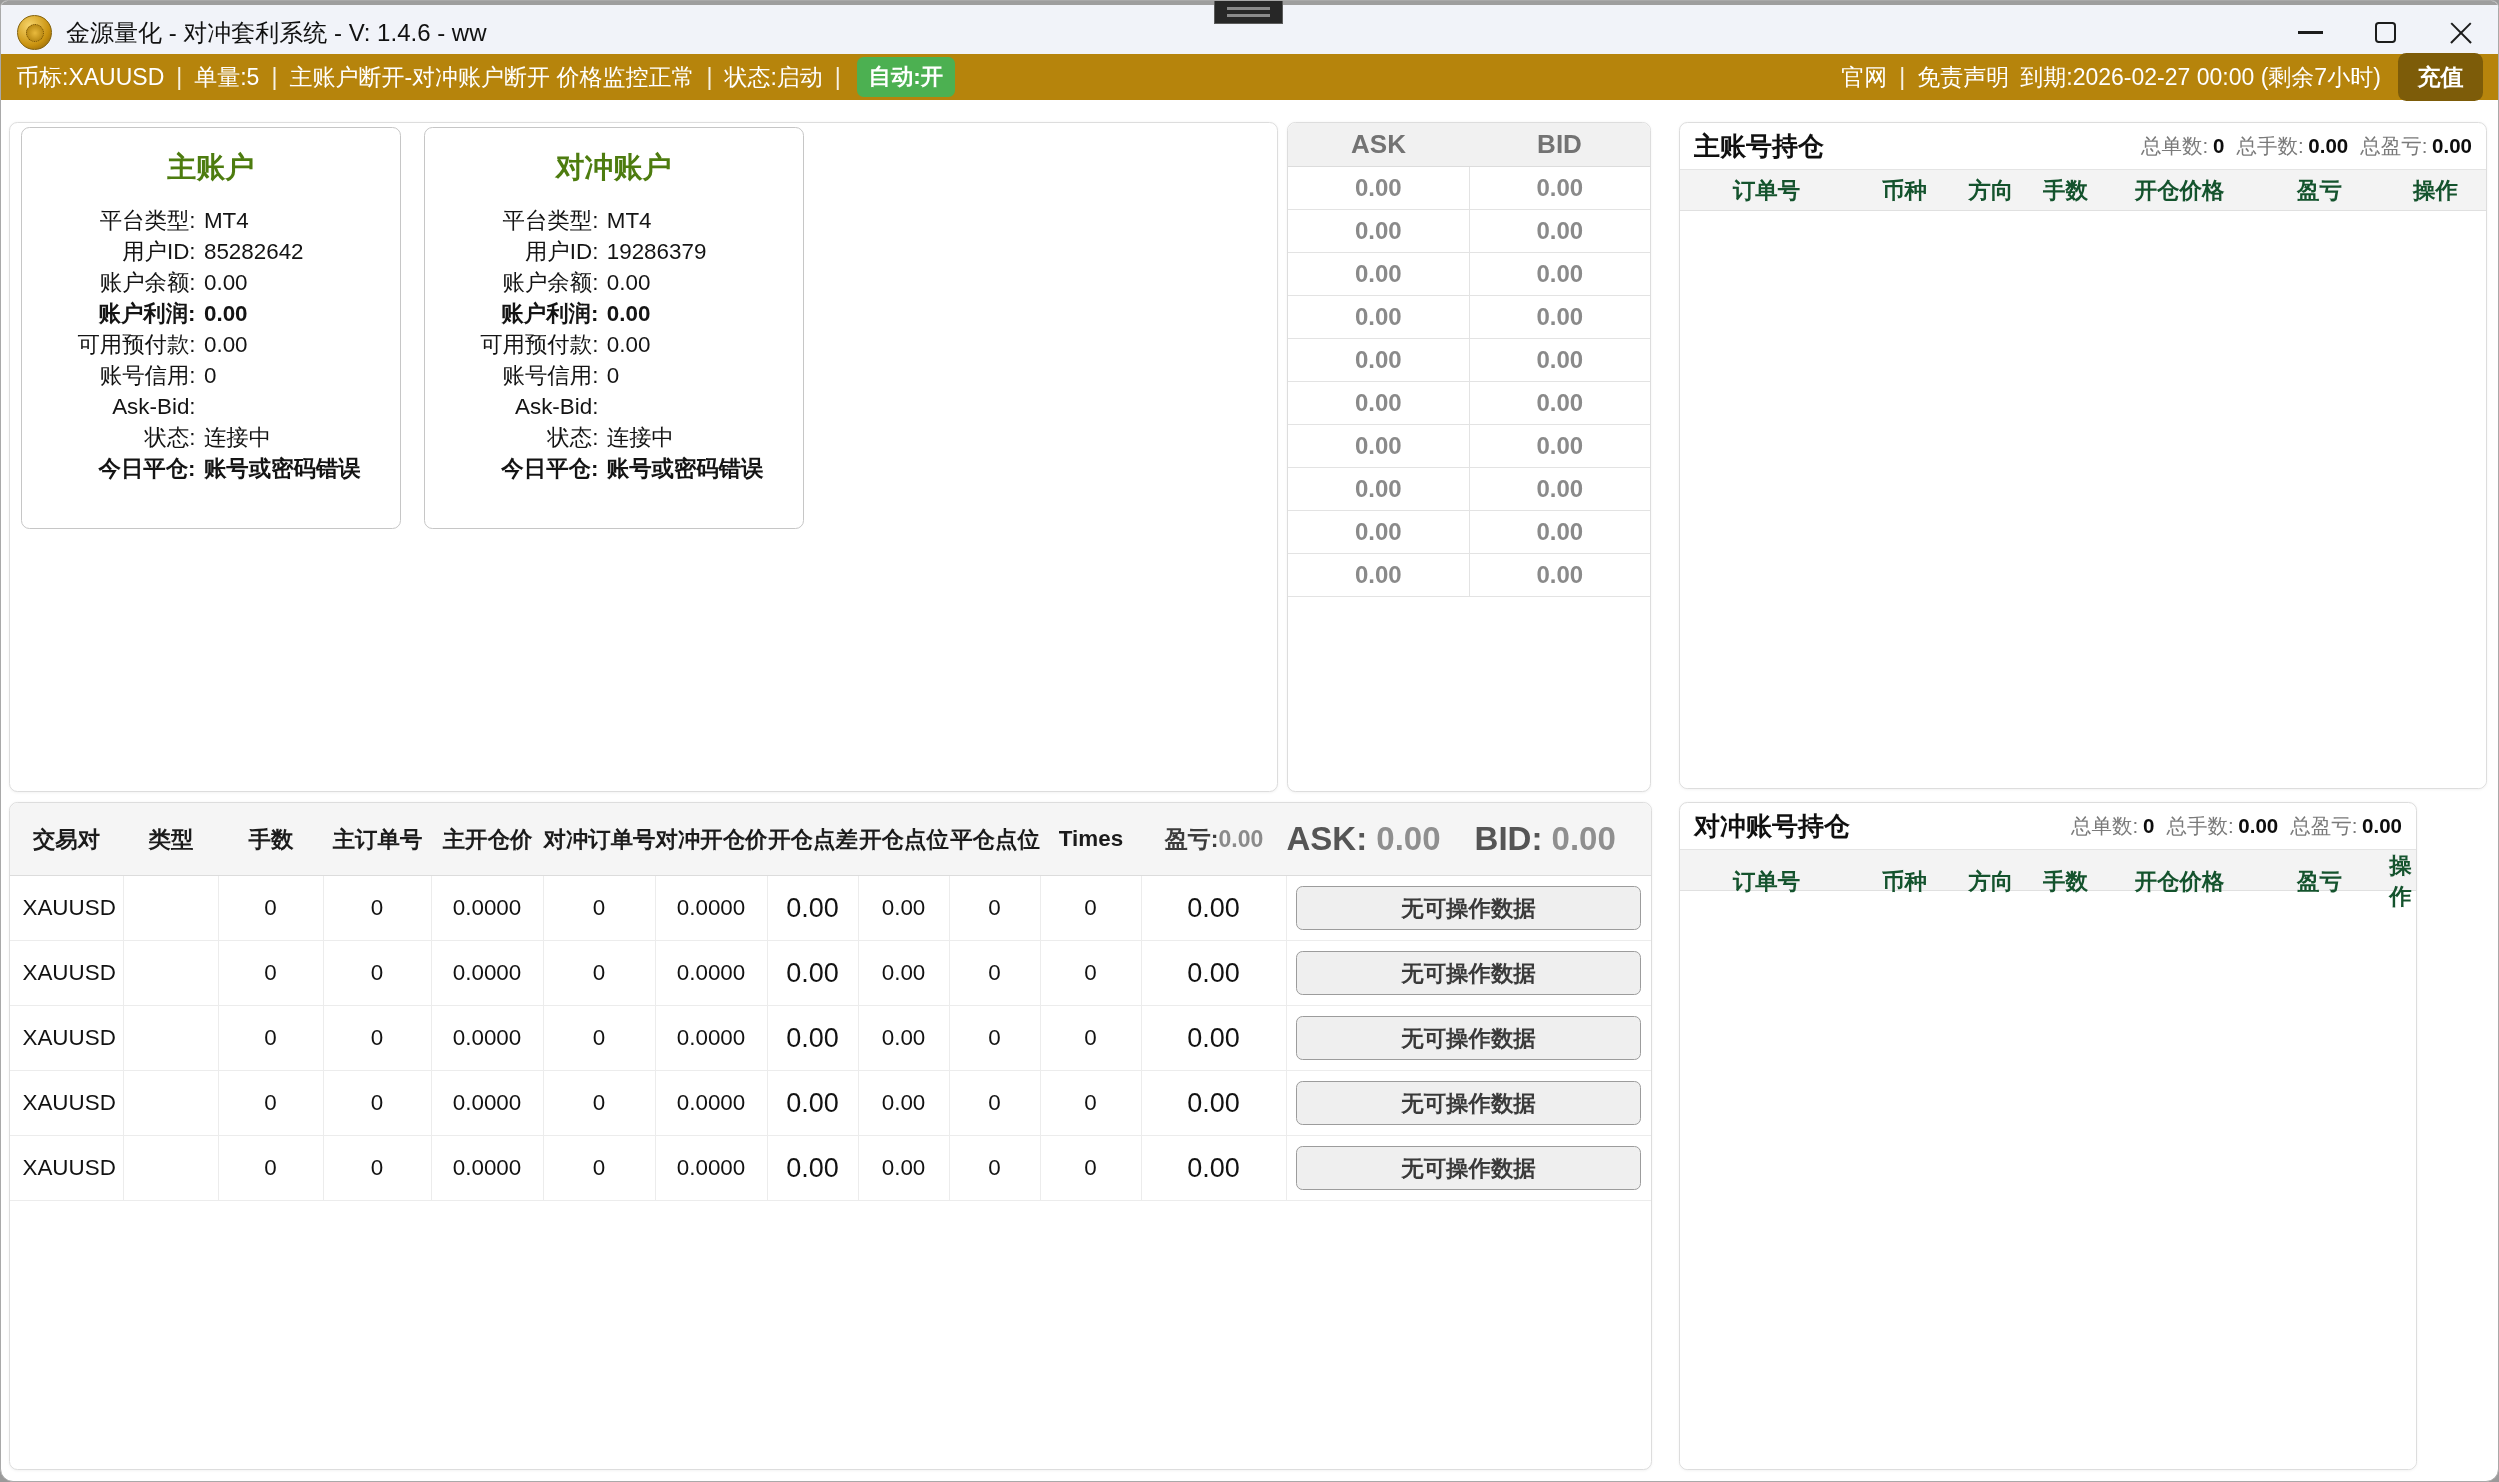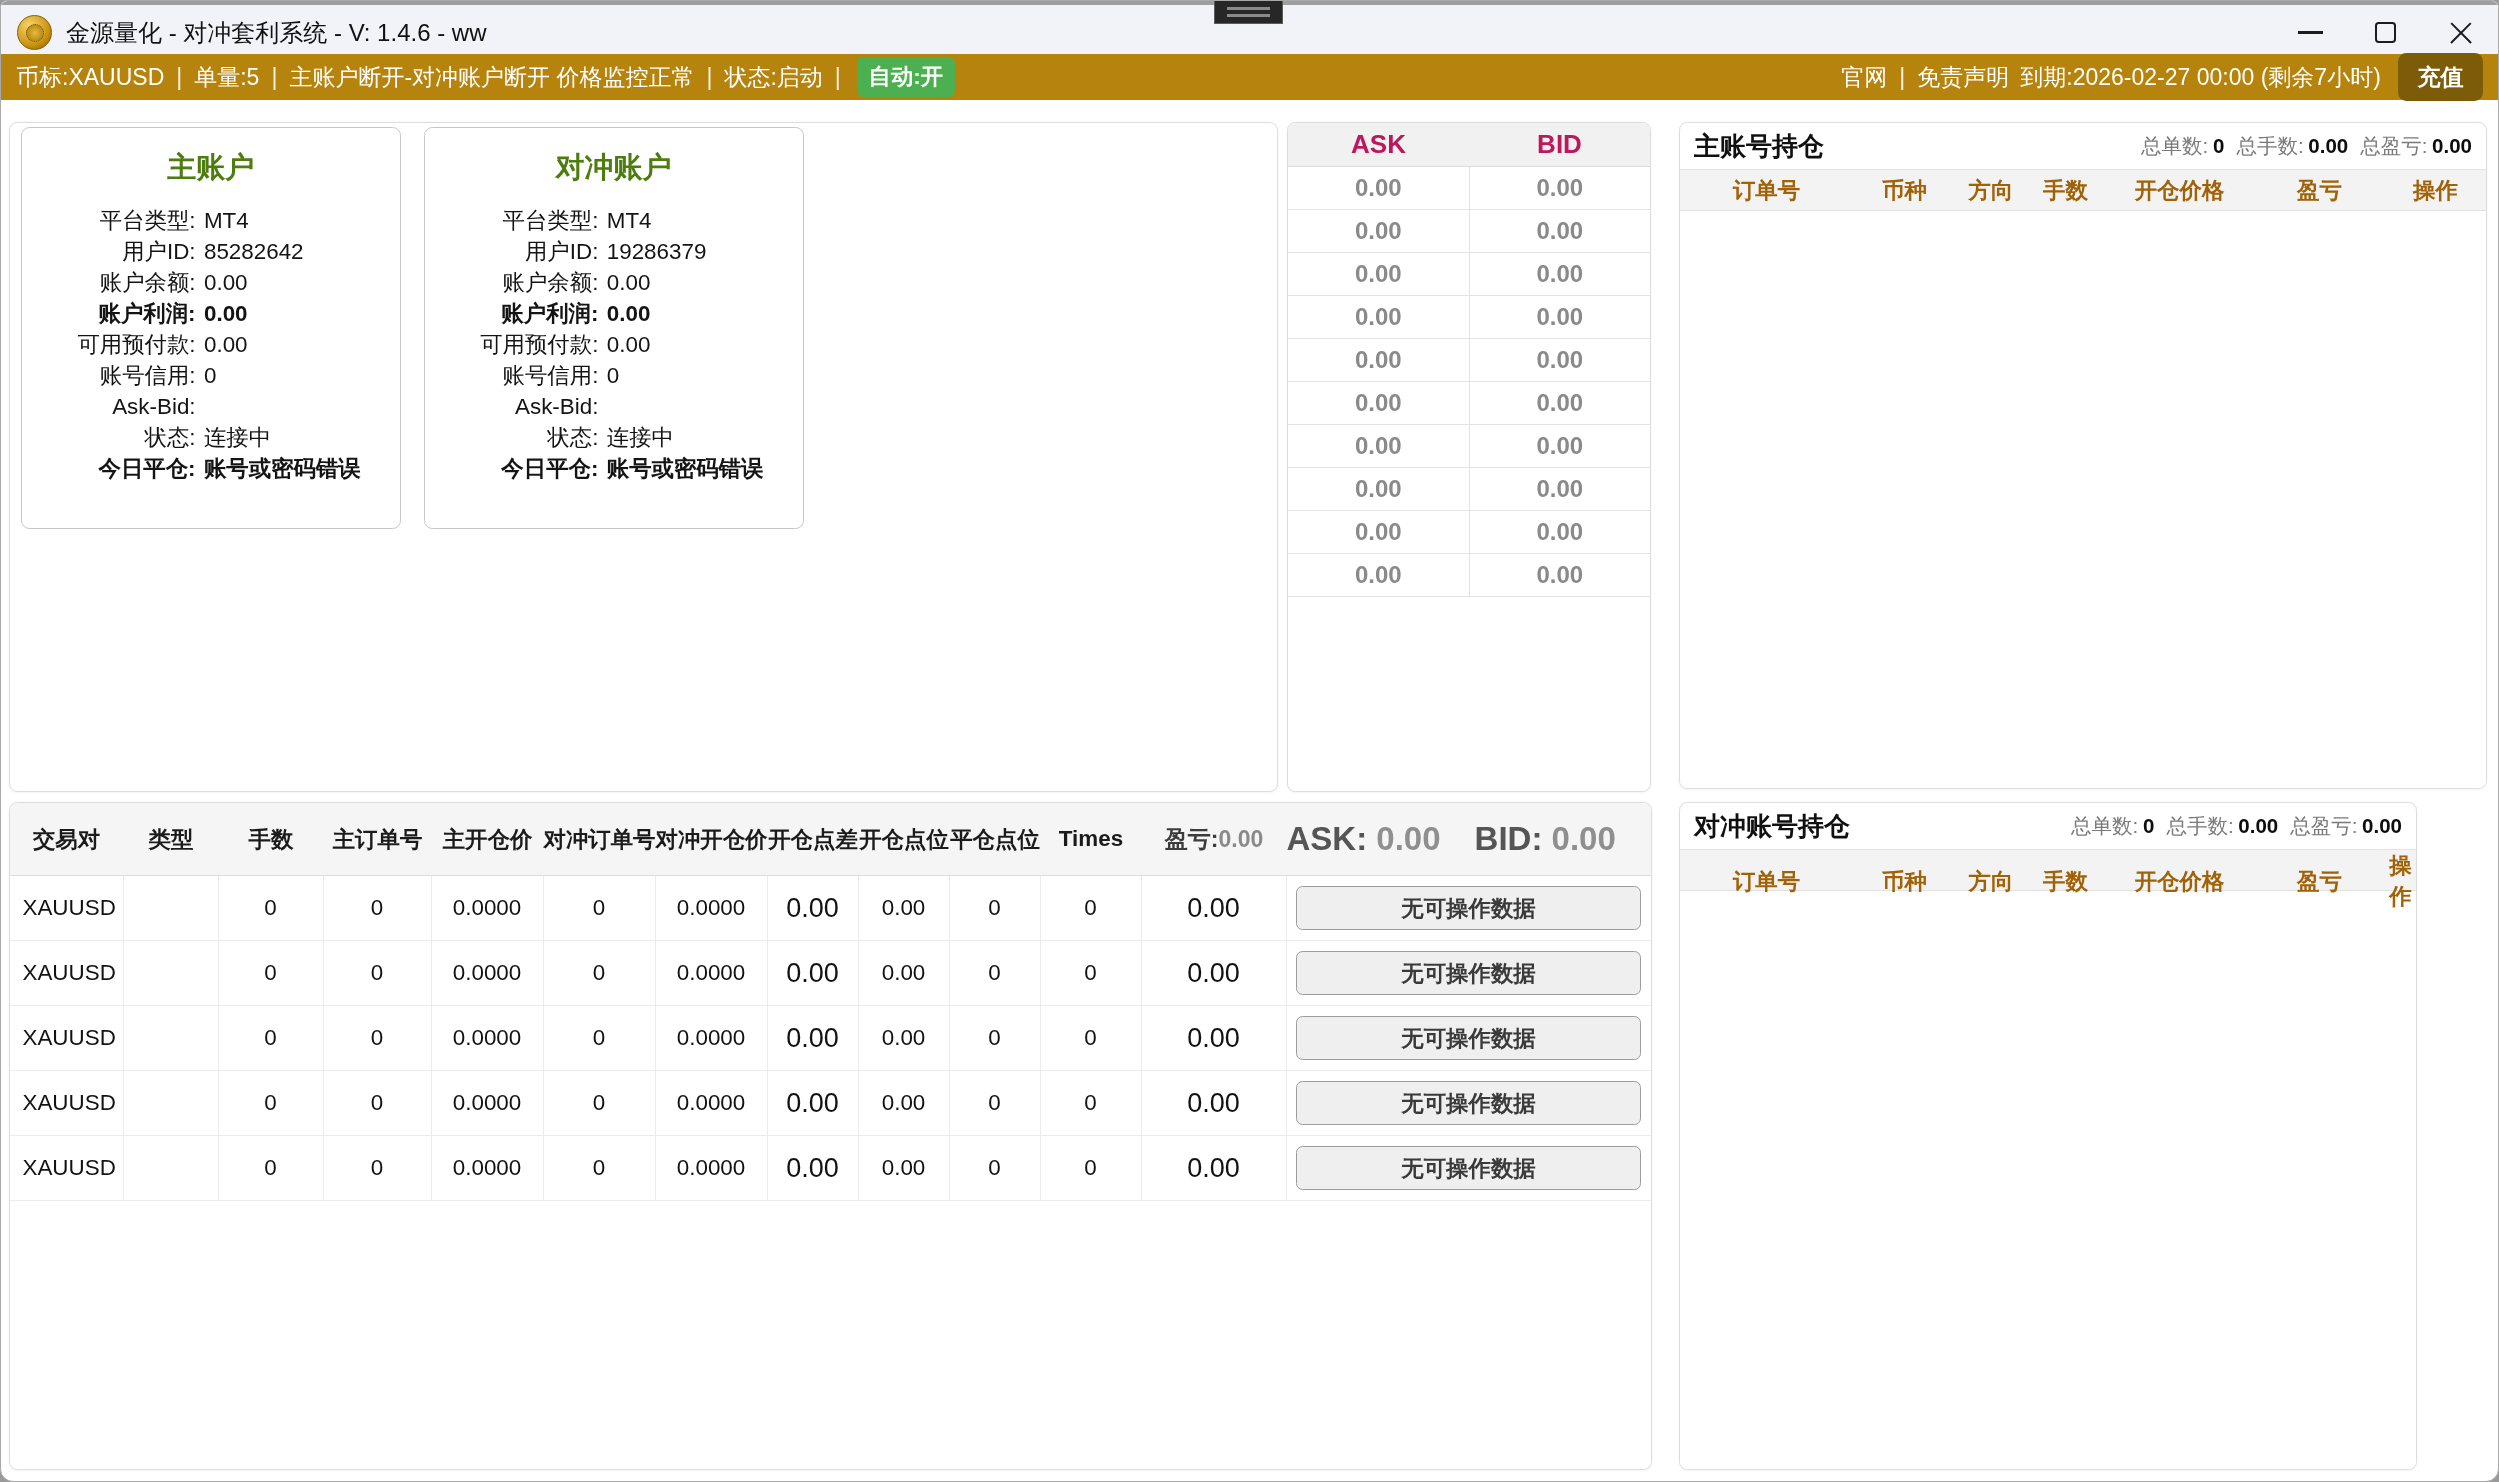--- a/index.html
+++ b/index.html
@@ -47,32 +47,32 @@
   .account-card{position:absolute;top:3.7px;width:380px;height:402px;border:0.9px solid #c6c6c6;border-radius:8.4px;background:#fff;padding-top:20.5px}
   #card-main{left:11.2px}
   #card-hedge{left:414px}
   .card-title{text-align:center;font-size:29px;font-weight:700;color:#4d7c0f;margin-bottom:17px}
   .card-row{display:flex;font-size:22.4px;line-height:31px;color:#141414}
   .card-row.bold{font-weight:700}
   .card-label{width:46%;text-align:right;flex:0 0 auto}
   .card-value{margin-left:8.4px;flex:1;text-align:left}
 
   
-  .q-head{display:flex;background:#f1f1f1;border-bottom:0.9px solid #dcdcdc;height:44px;align-items:center;font-weight:700;font-size:26px;color:#be185d;border-radius:7.5px 7.5px 0 0}
+  .q-head{display:flex;background:#f1f1f1;border-bottom:0.9px solid #dcdcdc;height:44px;align-items:center;font-weight:700;font-size:26px;color:#737373;border-radius:7.5px 7.5px 0 0}
   .q-head div{flex:1;text-align:center}
   .q-row{display:flex;height:43px;font-size:24px;font-weight:700;color:#8a8a8a;border-bottom:0.9px solid #e3e3e3}
   .q-row div{flex:1;height:100%;display:flex;align-items:center;justify-content:center}
   .q-row div:first-child{border-right:0.9px solid #e3e3e3}
 
   
   .pos-title-row{display:flex;align-items:center;height:47px;padding:0 14px;border-bottom:0.9px solid #e4e4e4}
   .pos-title{font-size:26px;font-weight:700;color:#101010}
   .pos-totals{margin-left:auto;display:flex;gap:12px;font-size:20.5px;color:#7a7a7a;align-items:flex-end}
   .pos-totals b{color:#0d0d0d;margin-left:4.7px;font-size:20.5px}
-  .pos-cols{display:grid;grid-template-columns:173px 103px 70px 79px 149px 131px 1fr;height:41px;align-items:center;background:#f3f3f3;border-bottom:0.9px solid #e0e0e0;font-size:22.4px;font-weight:700;color:#a16207;text-align:center}
+  .pos-cols{display:grid;grid-template-columns:173px 103px 70px 79px 149px 131px 1fr;height:41px;align-items:center;background:#f3f3f3;border-bottom:0.9px solid #e0e0e0;font-size:22.4px;font-weight:700;color:#14532d;text-align:center}
   .pos-body{background:#fff;height:100%}
 
   
   .pairs-grid{display:grid;grid-template-columns:114px 95px 105px 108px 112px 112px 112px 91px 91px 91px 101px 145px 1fr;align-items:center}
   .pairs-head{height:73px;background:#f5f5f5;border-bottom:0.9px solid #dcdcdc;font-size:22.4px;font-weight:700;color:#1b1b1b;text-align:center;border-radius:7.5px 7.5px 0 0}
   .pl-col{font-size:23px;color:#3c3c3c}
   .pl-col .v{color:#8a8a8a}
   .askbid{display:flex;gap:34px;font-size:33px;color:#555;font-weight:700}
   .askbid .v{color:#8f8f8f}
   .pairs-row{height:65px;font-size:22.4px;color:#121212;text-align:center;border-bottom:0.9px solid #ececec}

